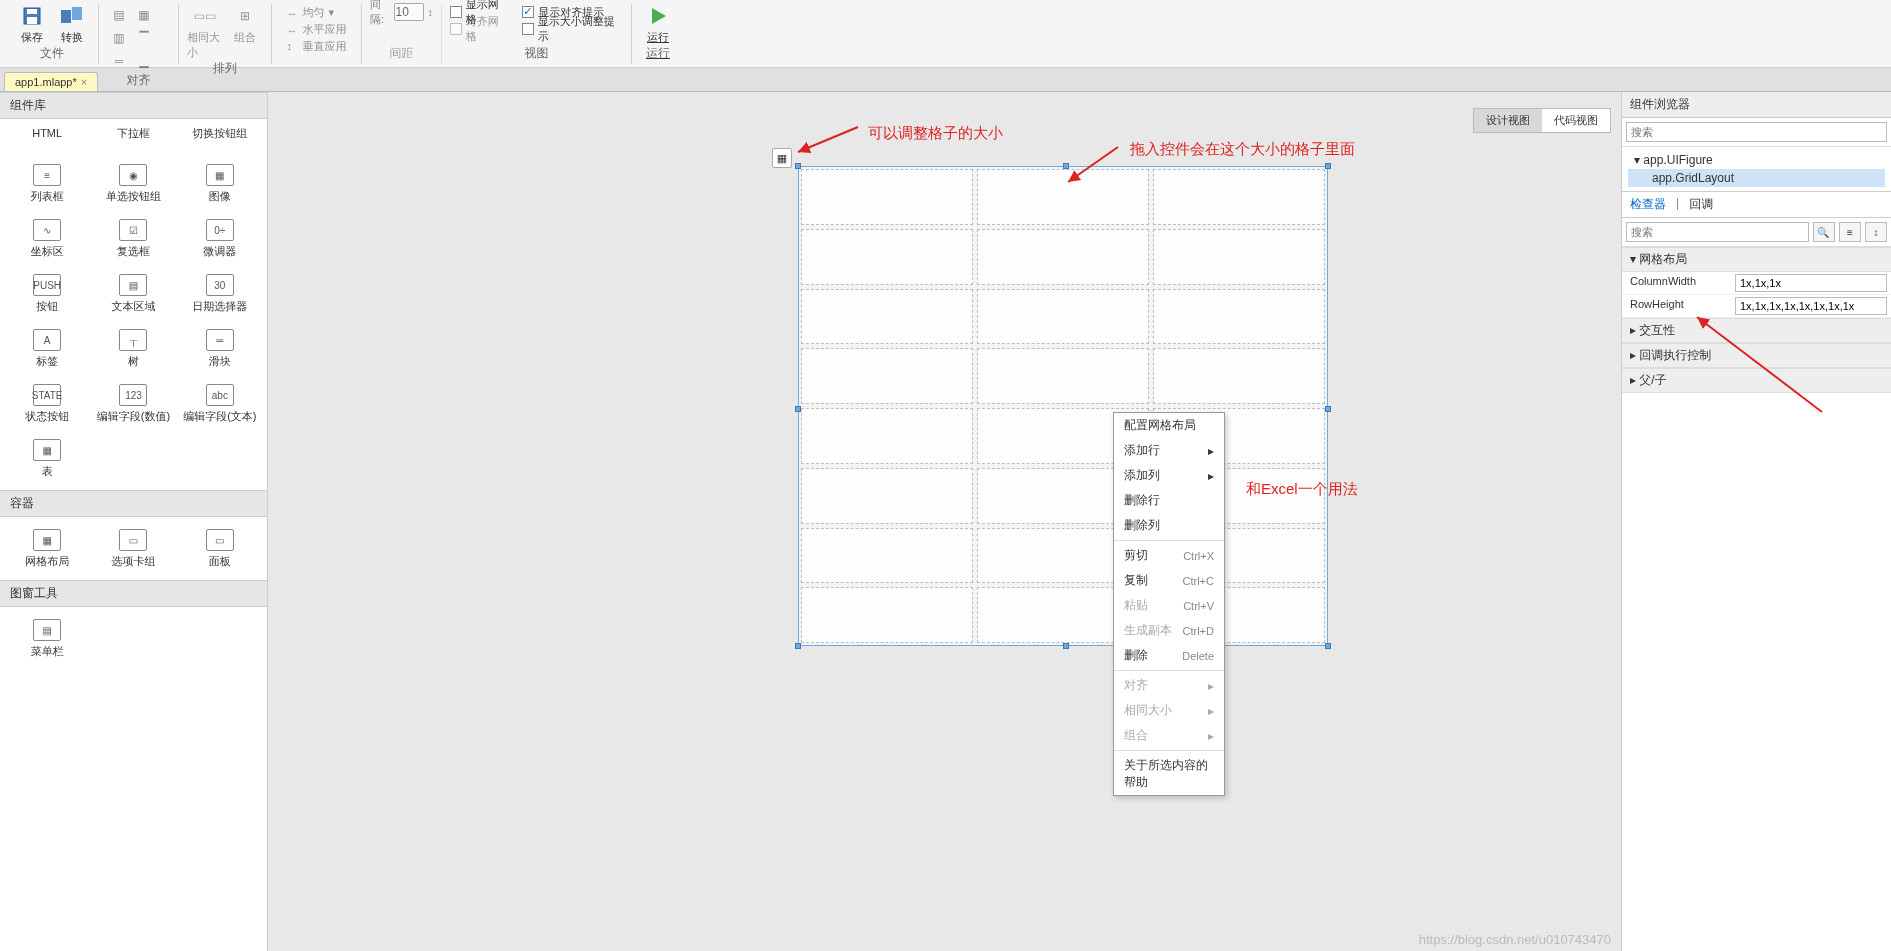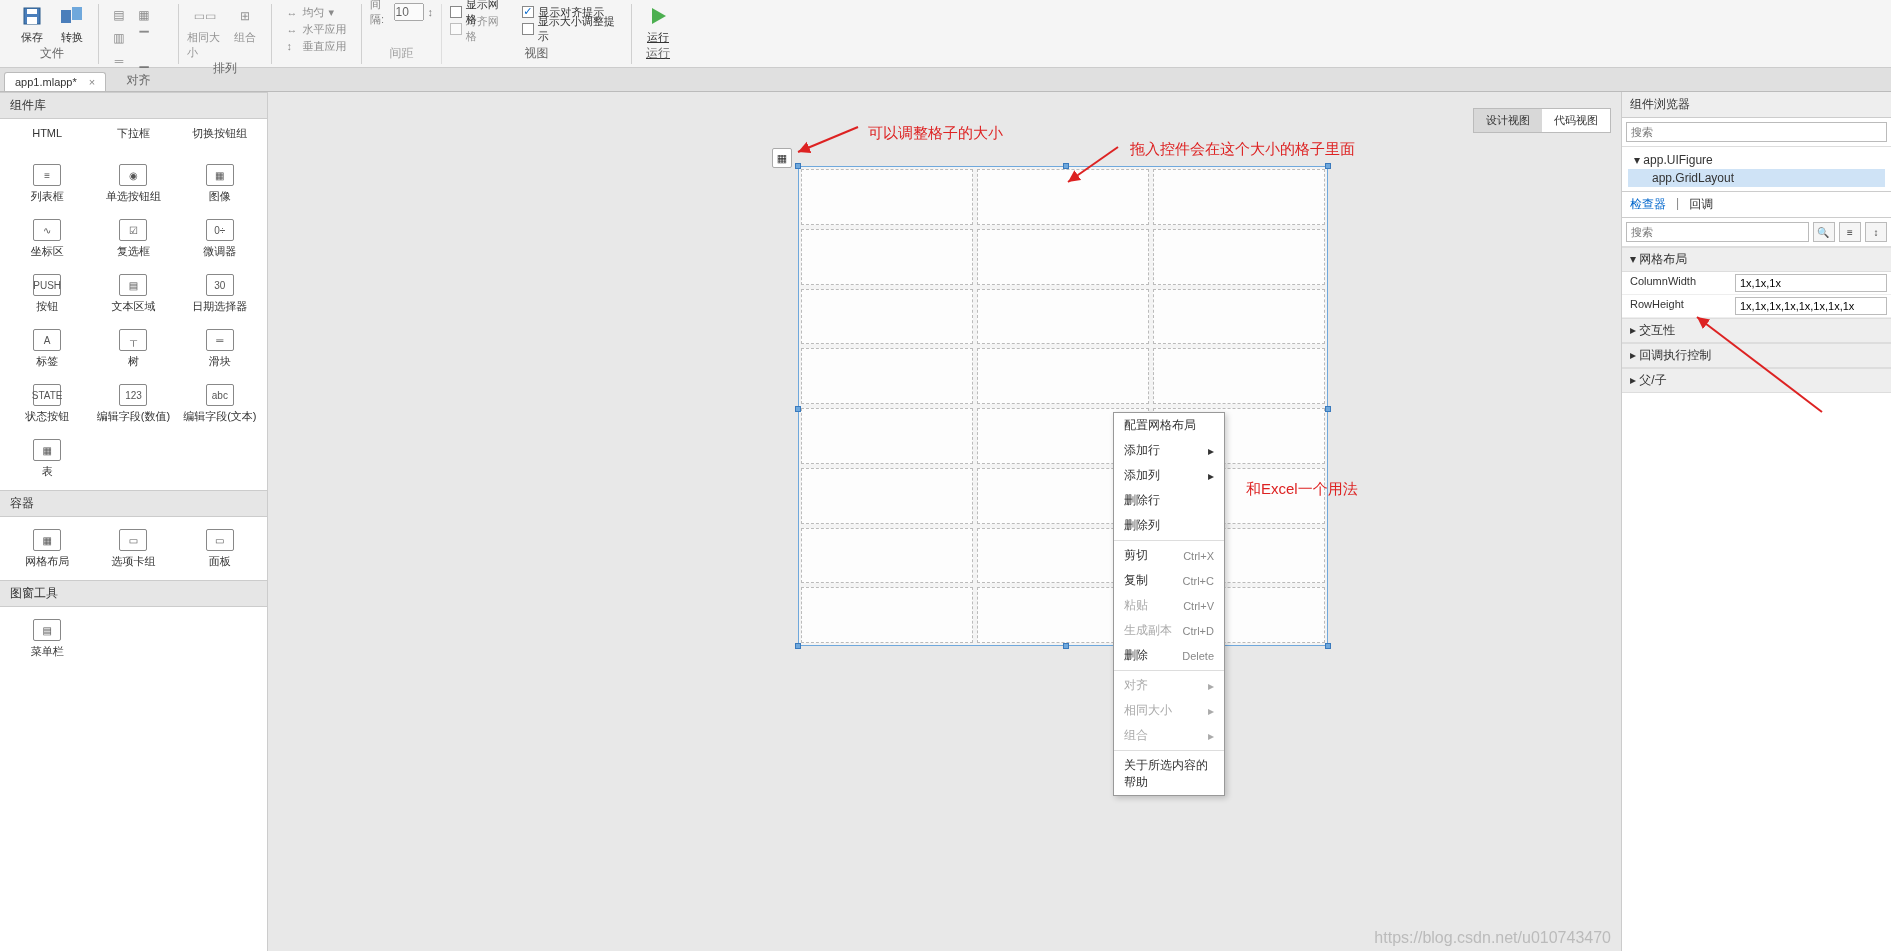--- a/index.html
+++ b/index.html
@@ -11,21 +11,21 @@
 .ribbon-big { display:flex; flex-direction:column; align-items:center; width:36px; cursor:pointer; }
 .ribbon-big .ic { width:24px; height:24px; display:flex; align-items:center; justify-content:center; }
 .ribbon-big span { font-size:11px; margin-top:2px; }
 .ribbon-small { display:flex; align-items:center; gap:2px; width:24px; height:22px; justify-content:center; opacity:.55; }
 .ribbon-label { font-size:12px; color:#666; margin-bottom:2px; }
 .ribbon-vert { display:flex; flex-direction:column; gap:1px; }
 .ribbon-row { display:flex; align-items:center; gap:4px; font-size:11px; height:16px; }
 .chk { width:12px; height:12px; border:1px solid #888; display:inline-block; position:relative; background:#fff;}
 .chk.on::after { content:"✓"; position:absolute; top:-2px; left:0; font-size:11px; color:#0066cc;}
 .tabbar { height:24px; background:#e0e0e0; border-bottom:1px solid #bbb; display:flex; align-items:flex-end; padding-left:4px;}
-.tab { background:#ffffff; border:1px solid #bbb; border-bottom:none; padding:3px 10px; font-size:11px; border-radius:3px 3px 0 0; display:flex; align-items:center; gap:12px;}
+.tab { background:#fef9c3; border:1px solid #bbb; border-bottom:none; padding:3px 10px; font-size:11px; border-radius:3px 3px 0 0; display:flex; align-items:center; gap:4px;}
 .tab .x { color:#888; cursor:pointer;}
 .main { display:flex; height:calc(951px - 68px - 24px); }
 .sidebar { width:268px; background:#fff; border-right:1px solid #ccc; overflow-y:auto; display:flex; flex-direction:column;}
 .side-hdr { background:#e6e6e6; padding:4px 10px; font-size:12px; border-bottom:1px solid #ccc; border-top:1px solid #ccc;}
 .comp-grid { display:grid; grid-template-columns:1fr 1fr 1fr; gap:4px 0; padding:6px 4px;}
 .comp { display:flex; flex-direction:column; align-items:center; padding:6px 2px; cursor:pointer; font-size:11px; text-align:center; line-height:13px;}
 .comp .ci { width:28px; height:22px; border:1px solid #888; margin-bottom:4px; background:#fff; border-radius:2px; display:flex; align-items:center; justify-content:center; font-size:10px; color:#555;}
 .canvas-wrap { flex:1; position:relative; background:#e8e8e8; overflow:auto;}
 .viewbtns { position:absolute; top:16px; right:10px; display:flex; background:#fff; border:1px solid #bbb;}
 .viewbtns div { padding:4px 12px; font-size:11px; cursor:pointer;}
@@ -52,21 +52,21 @@
 .insp-tabs span:first-child { color:#0066cc;}
 .insp-search { padding:4px; display:flex; gap:4px; border-bottom:1px solid #ddd;}
 .insp-search input { flex:1; border:1px solid #bbb; padding:2px 18px 2px 4px; font-size:11px; height:20px;}
 .ibox { width:22px; height:20px; border:1px solid #bbb; background:#f5f5f5; display:flex; align-items:center; justify-content:center; font-size:10px;}
 .prop-sec { background:#eee; padding:3px 8px; font-size:12px; border-bottom:1px solid #ddd; border-top:1px solid #ddd;}
 .prop-row { display:flex; border-bottom:1px solid #eee;}
 .prop-row > div:first-child { width:110px; padding:3px 8px; font-size:11px;}
 .prop-row input { flex:1; border:1px solid #bbb; margin:2px 4px; padding:1px 4px; font-size:11px; height:18px;}
 .rarrow-svg { position:absolute; }
 svg { overflow:visible;}
-.watermark { position:absolute; bottom:4px; right:10px; color:#bbb; font-size:16px;}
+.watermark { position:absolute; bottom:4px; right:10px; color:#bbb; font-size:13px;}
 </style>
 </head>
 <body>
 
 <div class="ribbon">
   <div class="ribbon-group">
     <div class="ribbon-btns">
       <div class="ribbon-big">
         <div class="ic">
             <svg width="20" height="20">

